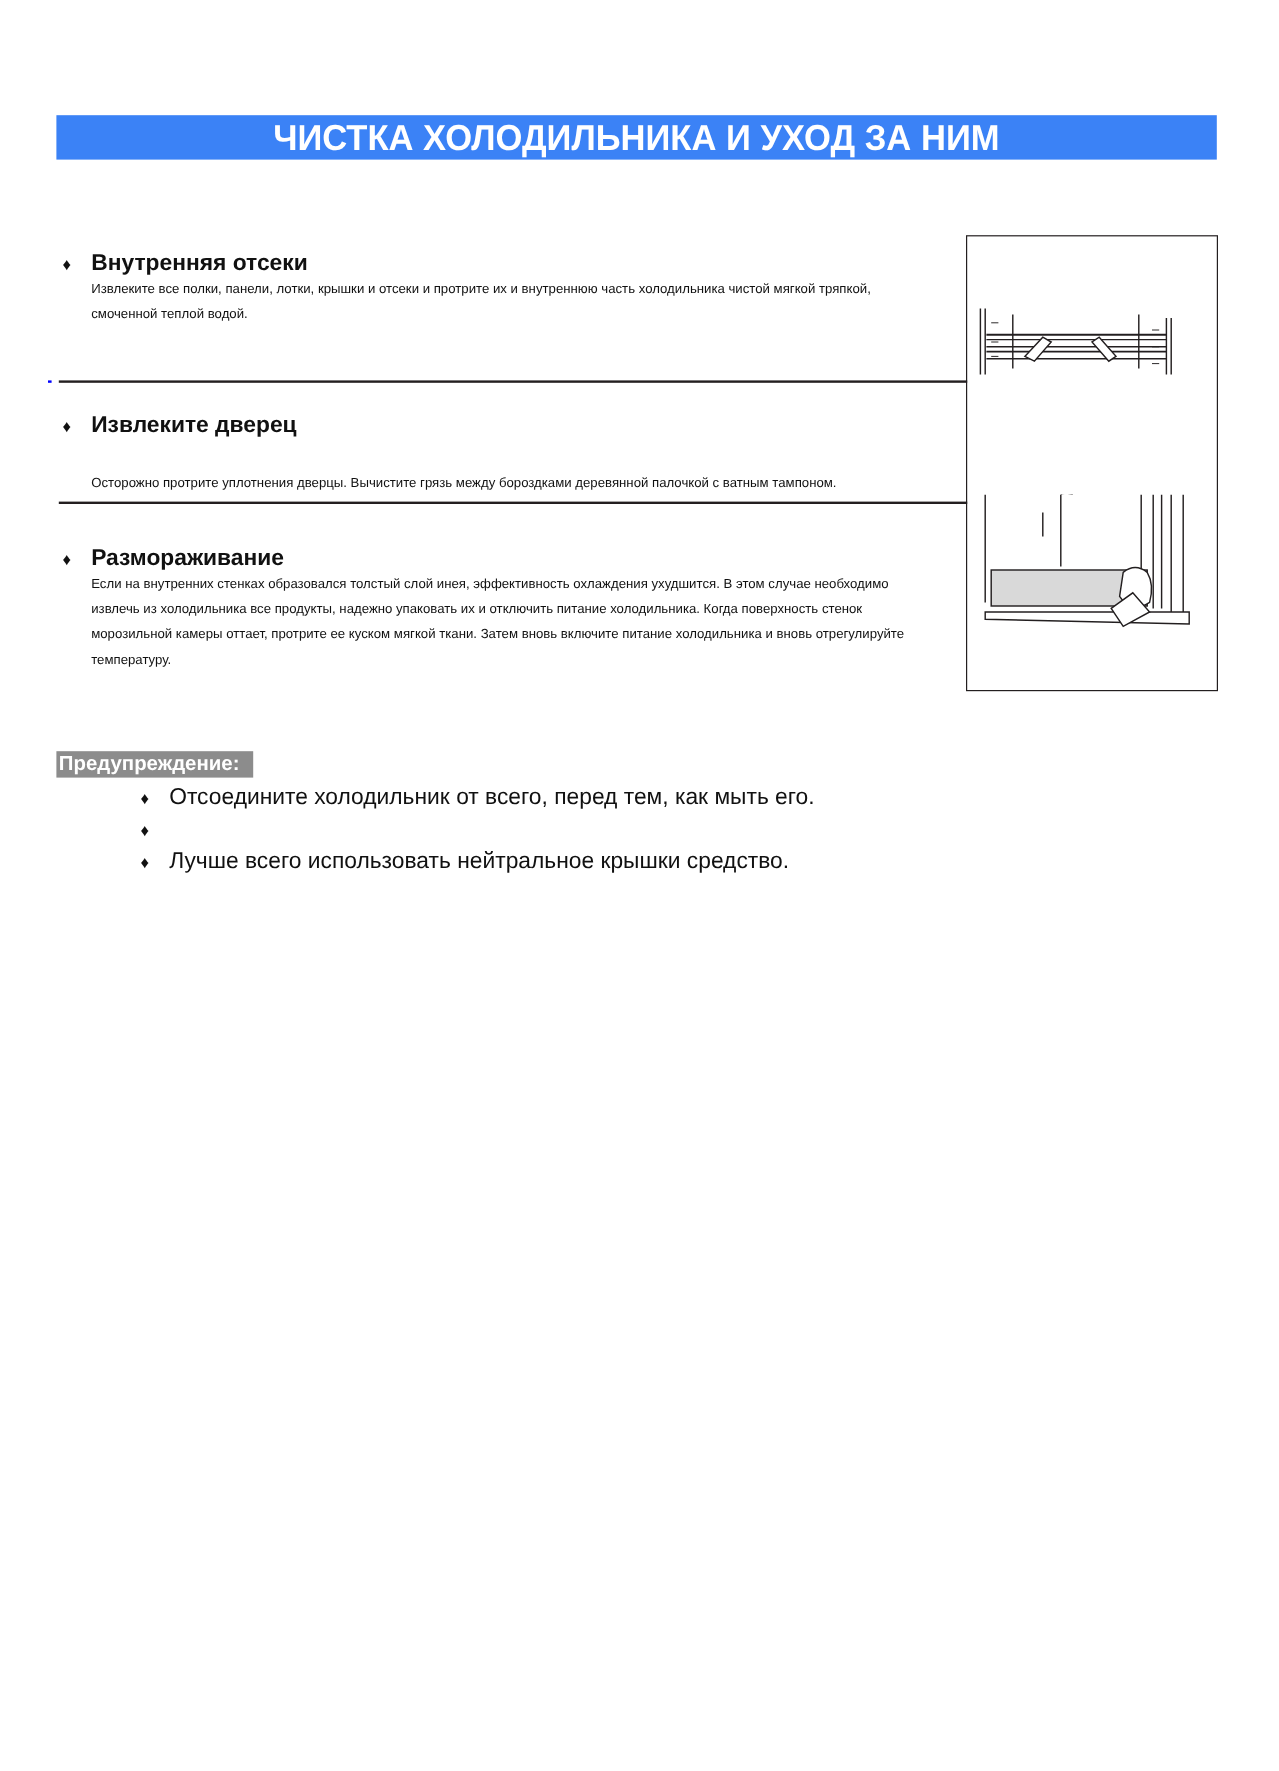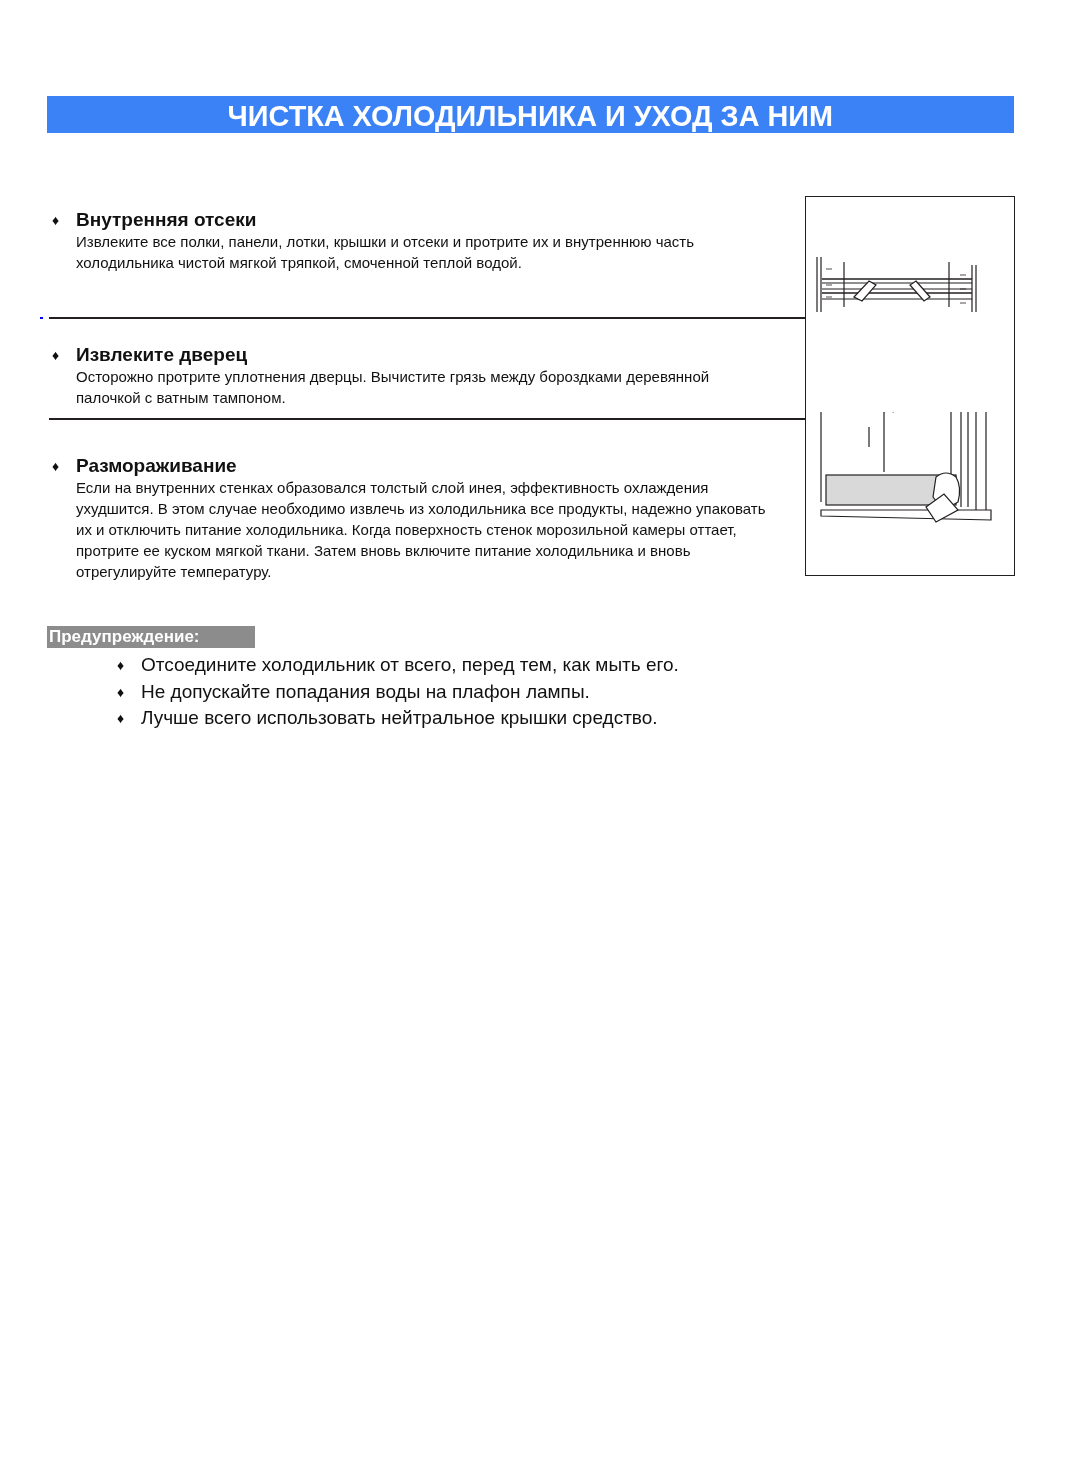--- a/index.html
+++ b/index.html
@@ -2,26 +2,26 @@
 <html><head>
   <meta charset="utf-8">
   <style>
     html, body { margin: 0; padding: 0; background: #ffffff; }
     body { width: 1066px; height: 1476px; position: relative; font-family: "Liberation Sans", sans-serif; color: #111; overflow: hidden; }
     .title-bar { position: absolute; left: 47px; top: 96px; width: 967px; height: 37px; background: #3b82f6; display: flex; align-items: flex-end; justify-content: center; }
     .title-bar span { color: #ffffff; font-weight: bold; font-size: 30px; letter-spacing: 0px; transform: scaleX(0.96); }
     .section { position: absolute; left: 52px; }
     .sec-head { display: flex; align-items: center; font-weight: bold; font-size: 19px; line-height: 22px; }
     .bullet { display: inline-block; width: 24px; font-size: 14px; }
-    .sec-body { margin-left: 24px; font-size: 15px; line-height: 21px; width: 720px; }
+    .sec-body { margin-left: 24px; font-size: 11px; line-height: 21px; width: 720px; }
     .hr { position: absolute; left: 49px; width: 757px; height: 2px; background: #231f20; }
     .blue-mark { position: absolute; left: 40px; top: 317px; width: 3px; height: 2px; background: #0000ff; }
     .figure-frame { position: absolute; left: 805px; top: 196px; width: 210px; height: 380px; border: 1px solid #231f20; box-sizing: border-box; }
     .fig { position: absolute; }
-    .warn-label { position: absolute; left: 47px; top: 626px; width: 208px; height: 22px; background: #8c8c8c; color: #ffffff; font-weight: bold; font-size: 17px; line-height: 22px; padding-left: 2px; box-sizing: border-box; }
+    .warn-label { position: absolute; left: 47px; top: 626px; width: 164px; height: 22px; background: #8c8c8c; color: #ffffff; font-weight: bold; font-size: 17px; line-height: 22px; padding-left: 2px; box-sizing: border-box; }
     .warn-list { position: absolute; left: 117px; top: 652px; }
     .warn-item { display: flex; align-items: center; font-size: 19px; line-height: 26.5px; }
     .warn-item .bullet { width: 24px; font-size: 14px; }
   </style>
 </head>
 <body>
 
 <div class="title-bar">
   <span>ЧИСТКА ХОЛОДИЛЬНИКА И УХОД ЗА НИМ</span>
 </div>
@@ -35,21 +35,21 @@
 </div>
 
 <div class="blue-mark"></div>
 <div class="hr" style="top:317px;"></div>
 
 <div class="section" style="top:344px;">
   <div class="sec-head">
     <span class="bullet">♦</span>
     <span>Извлеките дверец</span>
   </div>
-  <div class="sec-body" style="width:670px;">Осторожно протрите уплотнения дверцы. Вычистите грязь между бороздками деревянной палочкой с ватным тампоном.</div>
+  <div class="sec-body" style="width:670px;margin-top:27px;">Осторожно протрите уплотнения дверцы. Вычистите грязь между бороздками деревянной палочкой с ватным тампоном.</div>
 </div>
 
 <div class="hr" style="top:418px;"></div>
 
 <div class="section" style="top:455px;">
   <div class="sec-head">
     <span class="bullet">♦</span>
     <span>Размораживание</span>
   </div>
   <div class="sec-body" style="width:705px;">Если на внутренних стенках образовался толстый слой инея, эффективность охлаждения ухудшится. В этом случае необходимо извлечь из холодильника все продукты, надежно упаковать их и отключить питание холодильника. Когда поверхность стенок морозильной камеры оттает, протрите ее куском мягкой ткани. Затем вновь включите питание холодильника и вновь отрегулируйте температуру.</div>
@@ -96,19 +96,18 @@
 </div>
 
 <div class="warn-label">Предупреждение:</div>
 <div class="warn-list">
   <div class="warn-item">
     <span class="bullet">♦</span>
     <span>Отсоедините холодильник от всего, перед тем, как мыть его.</span>
   </div>
   <div class="warn-item">
     <span class="bullet">♦</span>
-    <span>Не допускайте попадания воды на плафон лампы.</span>
   </div>
   <div class="warn-item">
     <span class="bullet">♦</span>
     <span>Лучше всего использовать нейтральное крышки средство.</span>
   </div>
 </div>
 
 </body></html>

